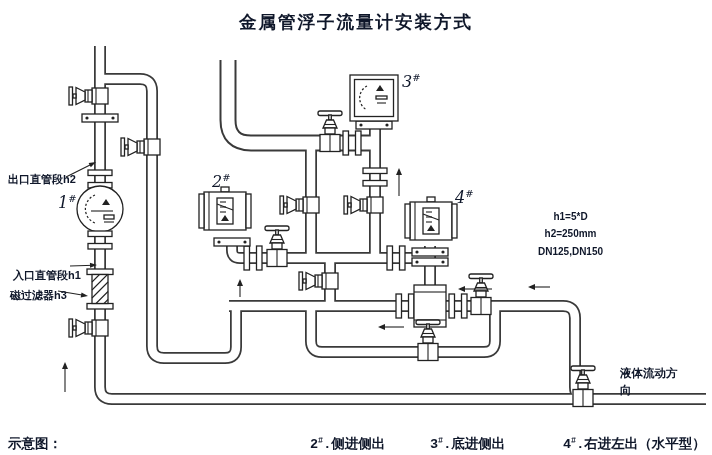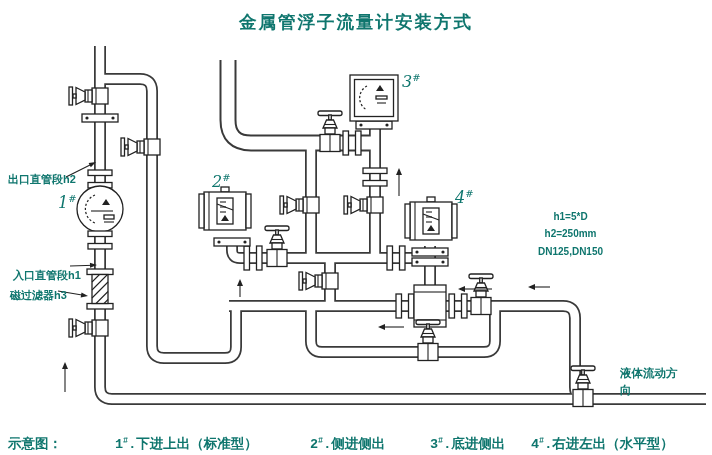--- a/index.html
+++ b/index.html
@@ -1,17 +1,17 @@
 <!DOCTYPE html>
 <html><head>
 <meta charset="utf-8">
 <style>
   html,body{margin:0;padding:0;background:#fff;}
   #stage{position:relative;width:712px;height:455px;background:#fff;overflow:hidden;
-         font-family:"Liberation Sans",sans-serif;color:#0f766e;}
+         font-family:"Liberation Sans",sans-serif;color:#0f172a;}
   #pipes{position:absolute;left:0;top:0;}
   .po{stroke:#3a3a3a;stroke-width:12;fill:none;}
   .pi{stroke:#ffffff;stroke-width:8.5;fill:none;}
   .bo{stroke:#3a3a3a;stroke-width:17;fill:none;}
   .bi{stroke:#ffffff;stroke-width:13;fill:none;}
   .ln{stroke:#222;fill:#fff;stroke-width:1.3;}
   .fl{fill:#222;stroke:none;}
   .th{stroke:#222;stroke-width:1.1;fill:none;}
   .dsh{stroke:#222;stroke-width:1.2;fill:none;stroke-dasharray:2.2 2;}
   .ovl{position:absolute;white-space:nowrap;}
@@ -224,18 +224,17 @@
     <div>h2=250mm</div>
     <div>DN125,DN150</div>
   </div>
 
   <div class="ovl flowdir" style="left:620px;top:349px">
     <div>液体流动方</div>
     <div>向</div>
   </div>
 
   <div class="ovl cap" style="left:8px">示意图：</div>
-  <div class="ovl cap cap-item" style="left:115px"><span>1</span><sup>#</sup><span>.下进上出（标准型）</span></div>
   <div class="ovl cap cap-item" style="left:310px"><span>2</span><sup>#</sup><span>.侧进侧出</span></div>
   <div class="ovl cap cap-item" style="left:430px"><span>3</span><sup>#</sup><span>.底进侧出</span></div>
-  <div class="ovl cap cap-item" style="left:531px"><span>4</span><sup>#</sup><span>.右进左出（水平型）</span></div>
+  <div class="ovl cap cap-item" style="left:563px"><span>4</span><sup>#</sup><span>.右进左出（水平型）</span></div>
 
 </div>
 
 </body></html>

